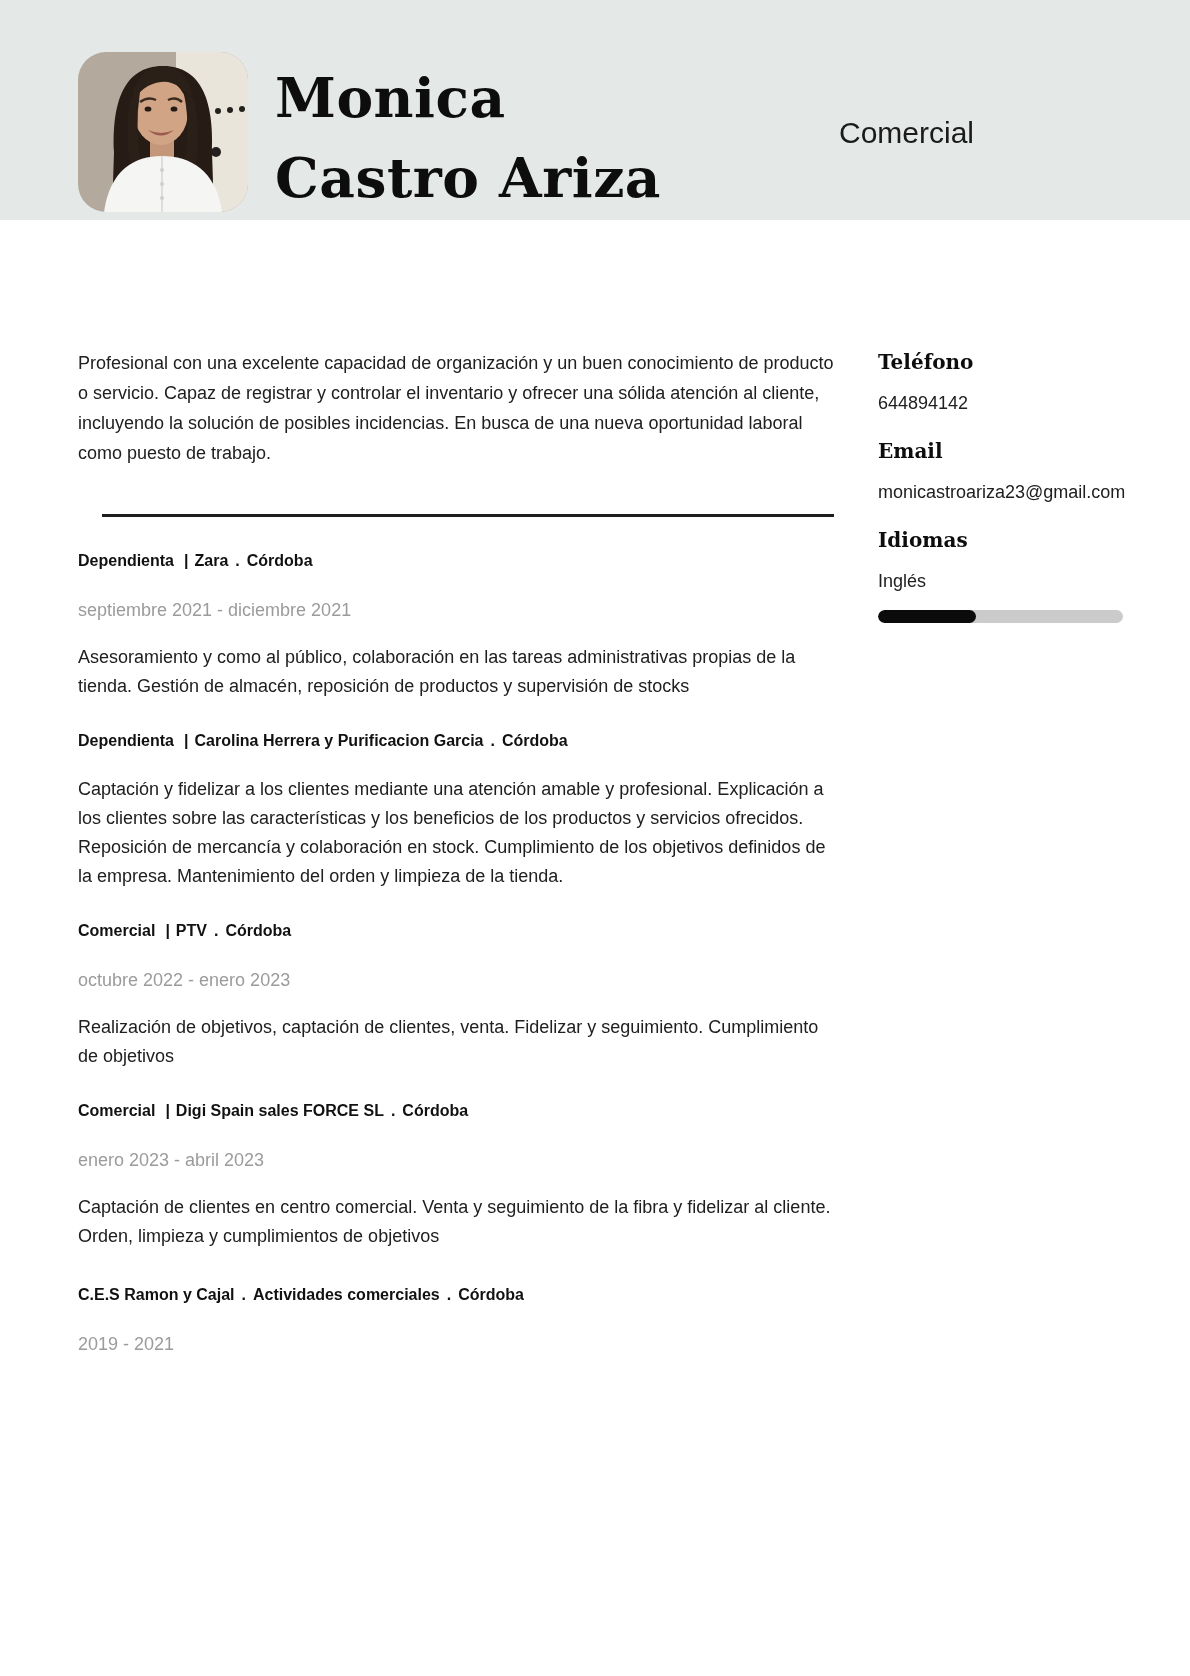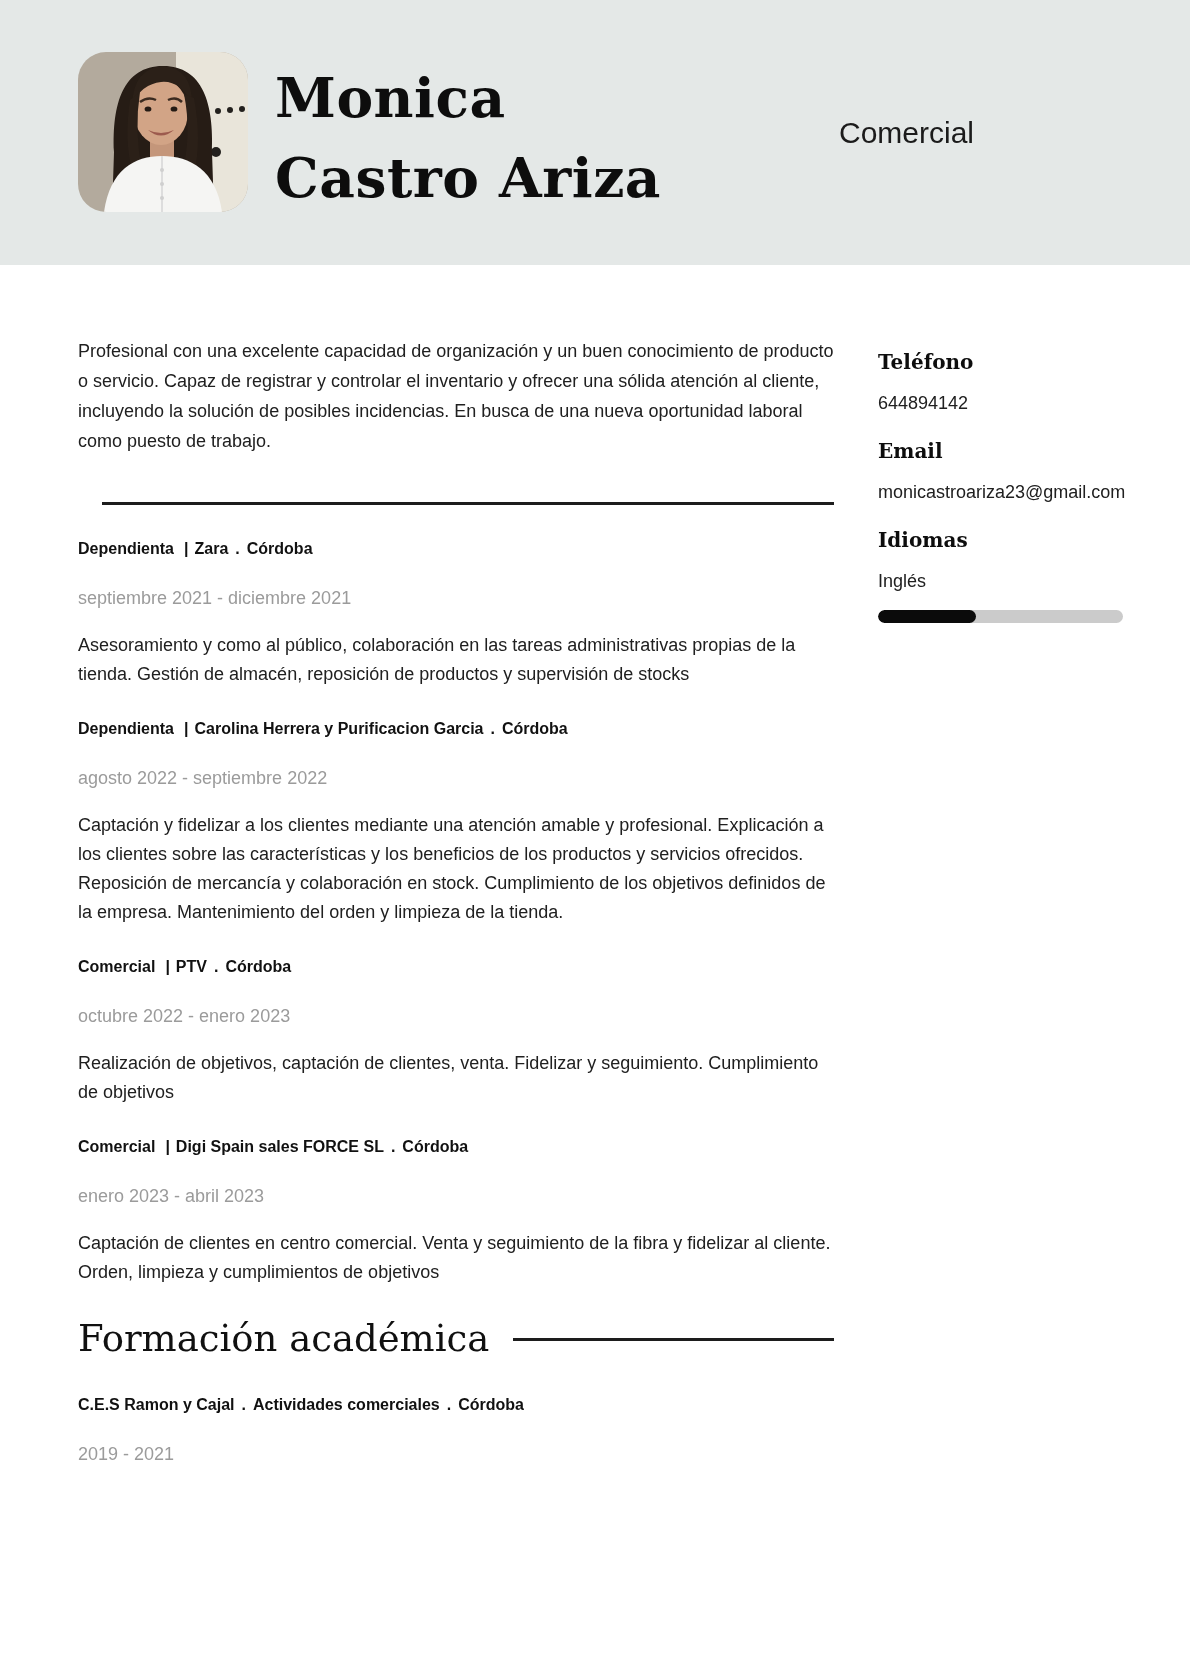--- a/index.html
+++ b/index.html
@@ -7,21 +7,21 @@
   body {
     width: 1190px; height: 1676px;
     position: relative;
     font-family: "Liberation Sans", sans-serif;
     color: #202020;
     overflow: hidden;
   }
   
   .header {
     position: absolute; left: 0; top: 0;
-    width: 1190px; height: 265px;
+    width: 1190px; height: 220px;
     background: #E4E8E7;
   }
   .photo {
     position: absolute; left: 78px; top: 52px;
     width: 170px; height: 160px;
     border-radius: 28px; overflow: hidden;
   }
   .photo svg { display: block; }
   .name {
     position: absolute; left: 275px; top: 58px;
@@ -41,21 +41,21 @@
   h2.section-heading {
     display: flex; align-items: center;
     font-family: "DejaVu Serif", serif;
     font-weight: 500; font-size: 37px; line-height: 44px;
     color: #101010; white-space: nowrap;
   }
   h2.section-heading .rule {
     flex: 1; height: 3px; background: #1d1d1d; margin-left: 24px;
   }
   .profile-text {
-    margin-top: 16px;
+    margin-top: 28px;
     font-size: 18px; line-height: 30px; color: #202020;
   }
   .heading-experience { margin-top: 46px; }
   .heading-education  { margin-top: 30px; }
   .entry-title {
     margin-top: 26px;
     font-size: 16px; line-height: 28px; font-weight: 700; color: #111111;
   }
   .entry-title.first { margin-top: 30px; }
   .entry-title .pipe { font-weight: 700; margin: 0 6px 0 10px; }
@@ -153,44 +153,39 @@
       <span>Dependienta</span><span class="pipe">|</span><span>Zara</span><span class="dotsep">.</span><span>Córdoba</span>
     </div>
     <div class="entry-date">septiembre 2021 - diciembre 2021</div>
     <div class="entry-desc">Asesoramiento y como al público, colaboración en las tareas administrativas propias de la tienda. Gestión de almacén, reposición de productos y supervisión de stocks</div>
   </div>
 
   <div>
     <div class="entry-title">
       <span>Dependienta</span><span class="pipe">|</span><span>Carolina Herrera y Purificacion Garcia</span><span class="dotsep">.</span><span>Córdoba</span>
     </div>
-    <div class="entry-date">agosto 2022 - septiembre 2022</div>
     <div class="entry-desc">Captación y fidelizar a los clientes mediante una atención amable y profesional. Explicación a los clientes sobre las características y los beneficios de los productos y servicios ofrecidos. Reposición de mercancía y colaboración en stock. Cumplimiento de los objetivos definidos de la empresa. Mantenimiento del orden y limpieza de la tienda.</div>
   </div>
 
   <div>
     <div class="entry-title">
       <span>Comercial</span><span class="pipe">|</span><span>PTV</span><span class="dotsep">.</span><span>Córdoba</span>
     </div>
     <div class="entry-date">octubre 2022 - enero 2023</div>
     <div class="entry-desc">Realización de objetivos, captación de clientes, venta. Fidelizar y seguimiento. Cumplimiento de objetivos</div>
   </div>
 
   <div>
     <div class="entry-title">
       <span>Comercial</span><span class="pipe">|</span><span>Digi Spain sales FORCE SL</span><span class="dotsep">.</span><span>Córdoba</span>
     </div>
     <div class="entry-date">enero 2023 - abril 2023</div>
     <div class="entry-desc">Captación de clientes en centro comercial. Venta y seguimiento de la fibra y fidelizar al cliente. Orden, limpieza y cumplimientos de objetivos</div>
   </div>
 
-  <h2 class="section-heading heading-education">
-    <span>Formación académica</span>
-    <span class="rule"></span>
-  </h2>
 
   <div>
     <div class="entry-title first">
       <span>C.E.S Ramon y Cajal</span><span class="dotsep">.</span><span>Actividades comerciales</span><span class="dotsep">.</span><span>Córdoba</span>
     </div>
     <div class="entry-date">2019 - 2021</div>
   </div>
 
 </div>
 

